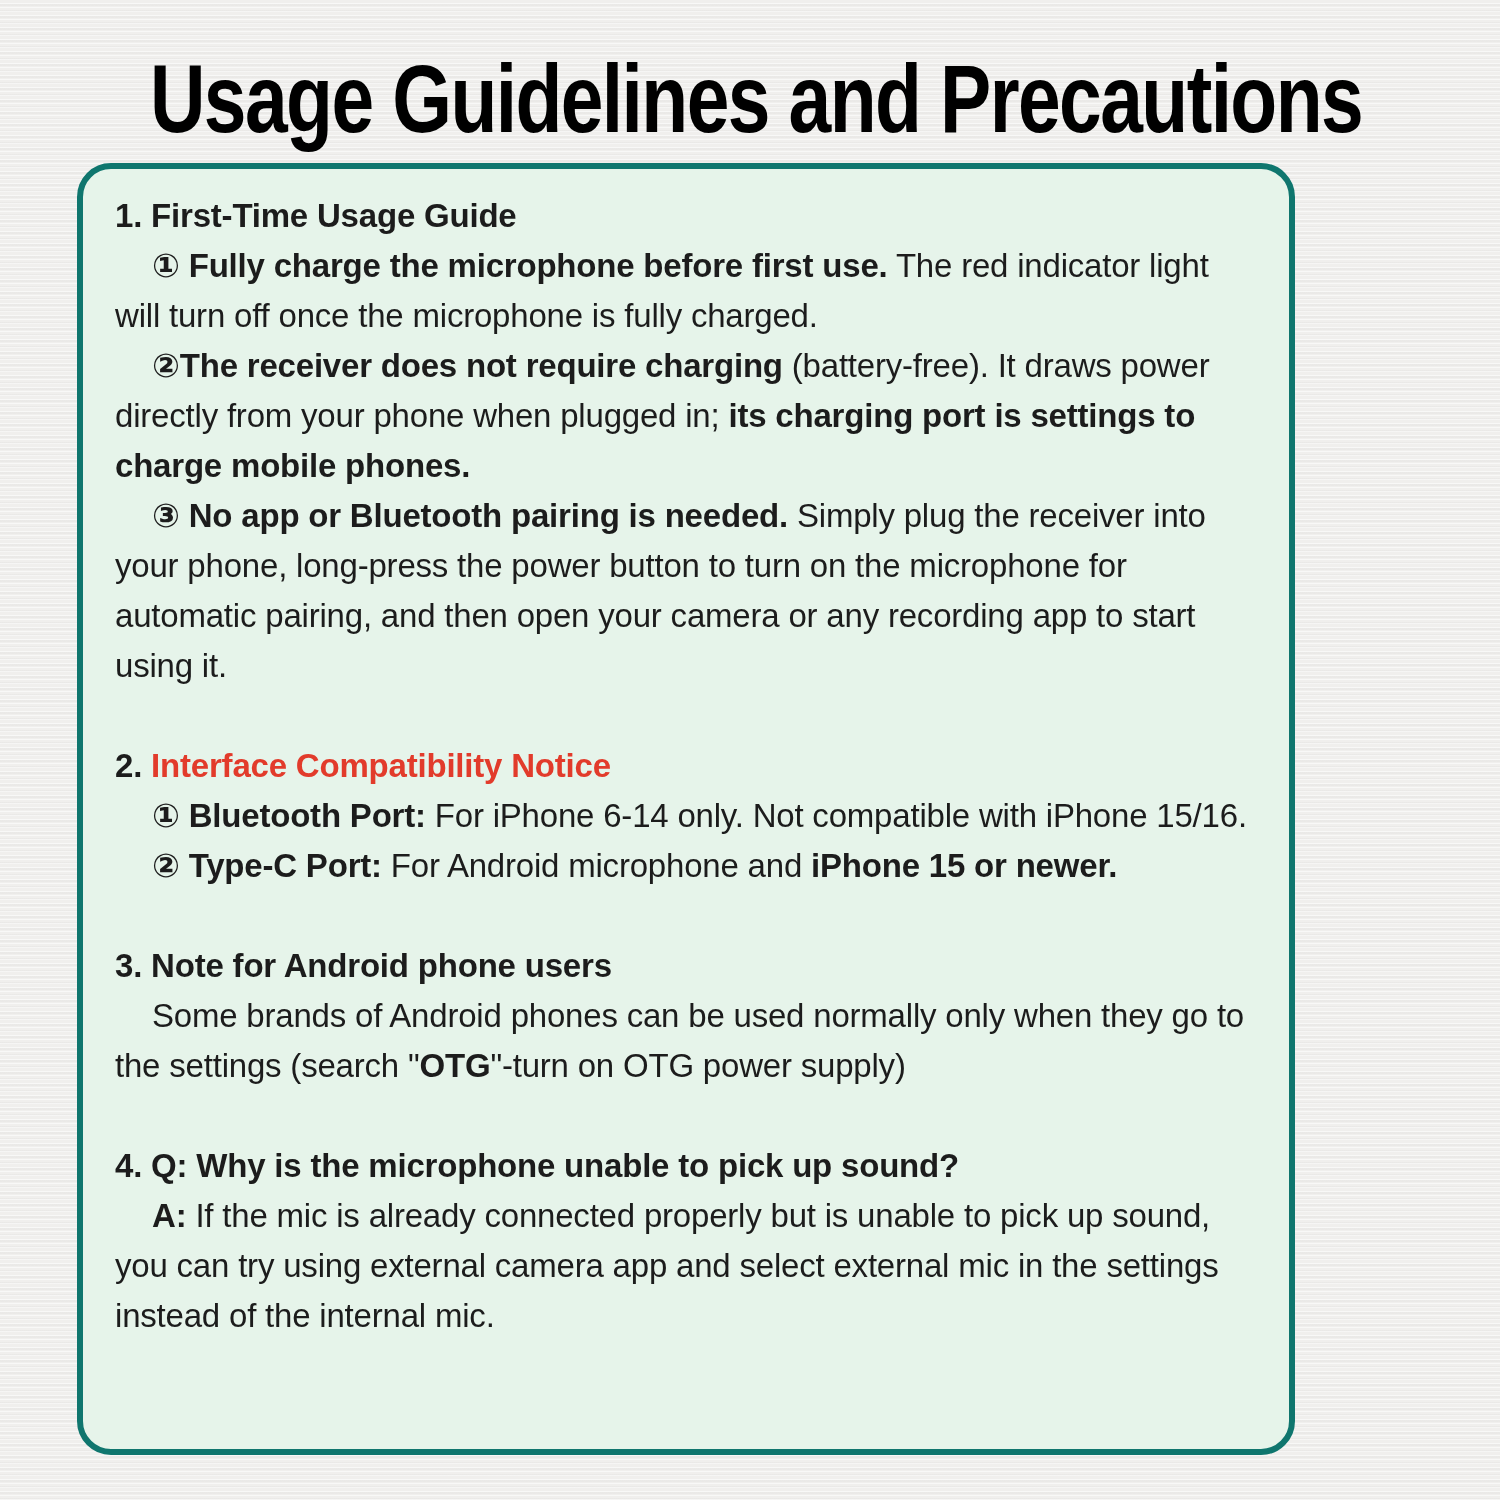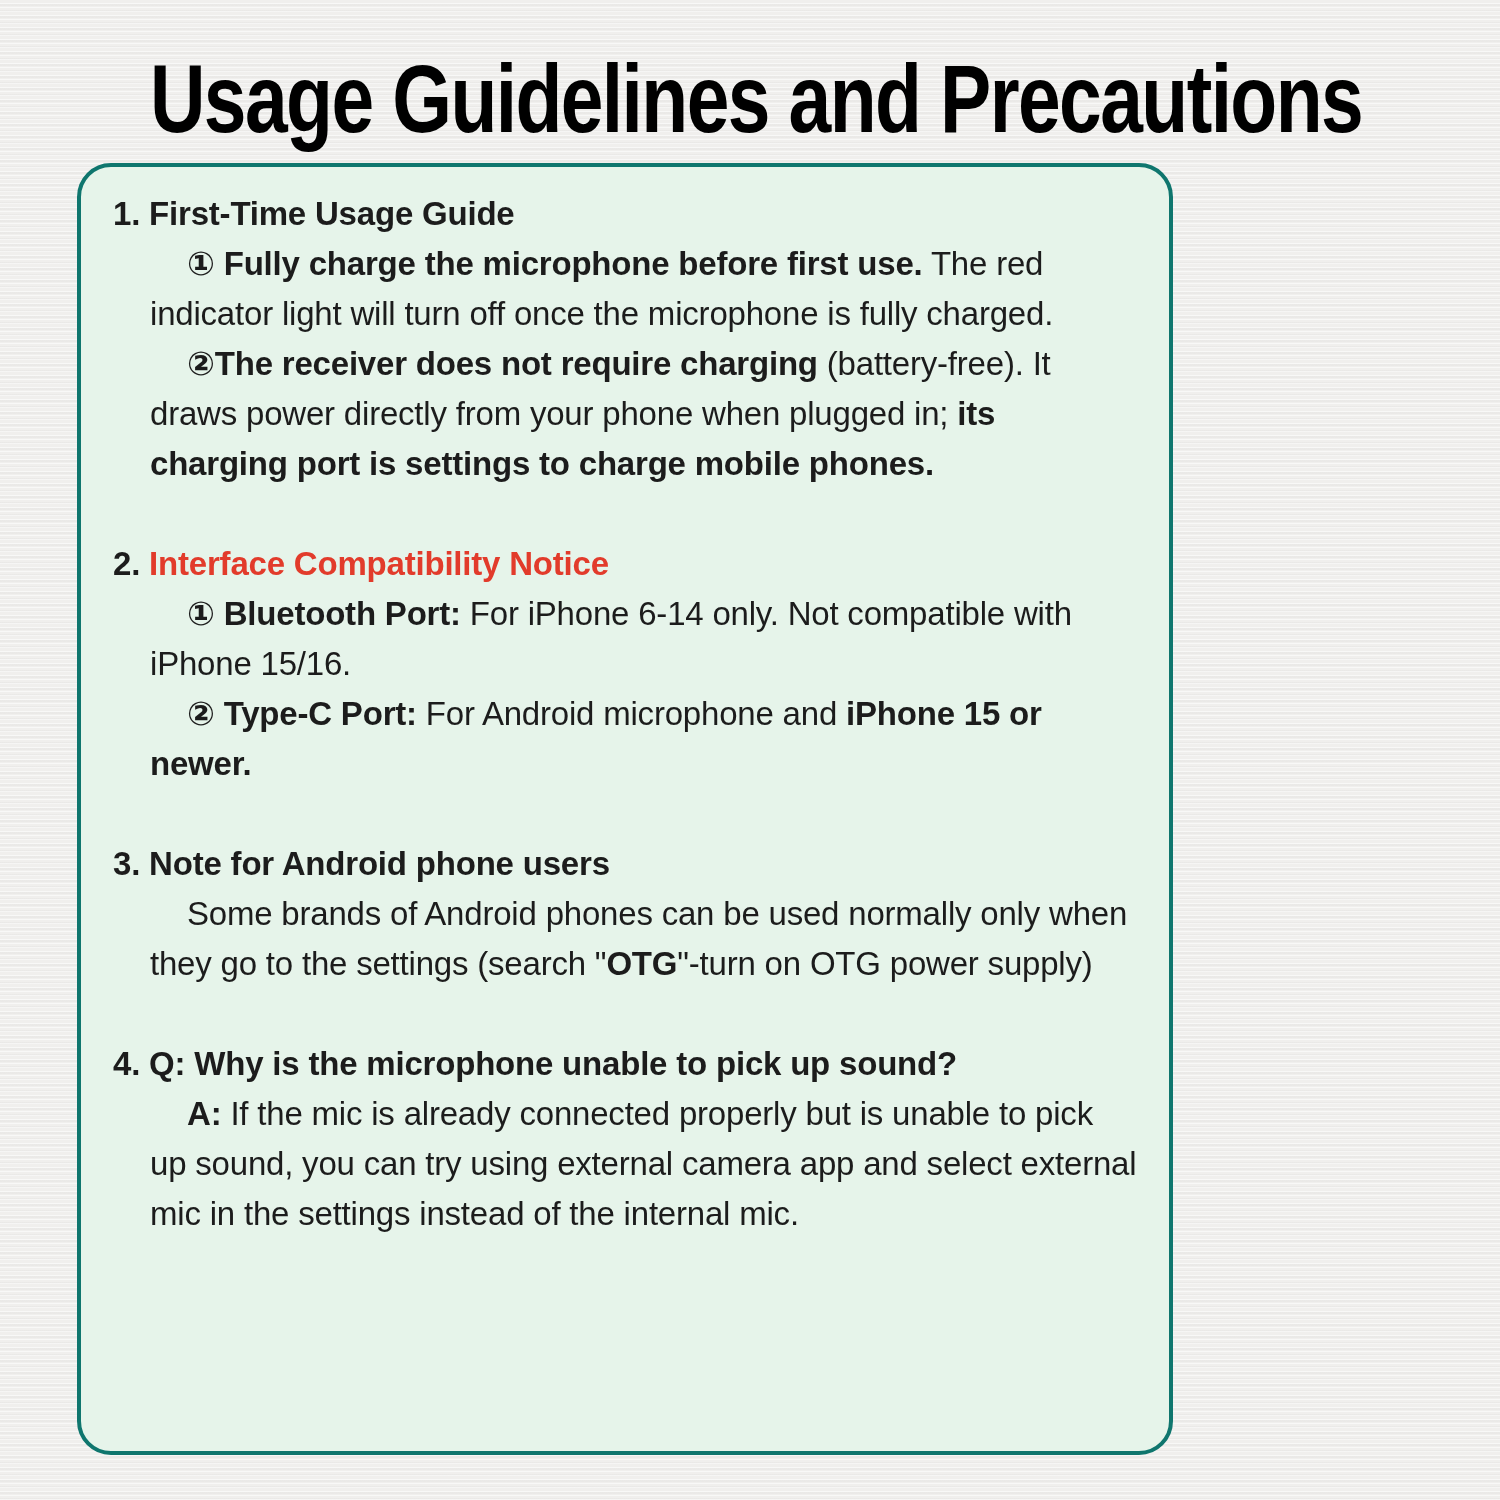--- a/index.html
+++ b/index.html
@@ -27,48 +27,49 @@
     font-weight:700;
     letter-spacing:-2px;
     white-space:nowrap;
     color:#000;
     transform:scaleX(0.8);
     line-height:1.1;
   }
   .panel{
     position:absolute;
     left:77px; top:163px;
-    width:1096px; height:1292px;
+    width:1218px; height:1292px;
     background:var(--box-bg);
-    border:4px solid #0f766e;
+    border:6px solid #0f766e;
     border-radius:34px;
     padding:22px 32px 0 32px;
   }
   .sec + .sec{margin-top:50px;}
   .heading, .para{
     font-size:33px;
     line-height:50px;
     letter-spacing:-0.2px;
   }
   .heading{font-weight:700;}
   .heading .red{color:var(--accent);text-align:center;}
-  .para{text-indent:37px;margin-left:37px;}
+  .para{text-indent:37px;}
   .para b{font-weight:700;}
 </style>
 </head>
 <body>
 
 <h1 class="page-title">Usage Guidelines and Precautions</h1>
 
 <div class="panel">
   <div id="sections">
       <section class="sec">
         <p class="heading"><span>1. </span><span>First-Time Usage Guide</span></p>
         <p class="para"><b>① Fully charge the microphone before first use.</b><span> The red indicator light will turn off once the microphone is fully charged.</span></p>
         <p class="para"><b>②The receiver does not require charging</b><span> (battery-free). It draws power directly from your phone when plugged in; </span><b>its charging port is settings to charge mobile phones.</b></p>
+        <p class="para"><b>③ No app or Bluetooth pairing is needed.</b><span> Simply plug the receiver into your phone, long-press the power button to turn on the microphone for automatic pairing, and then open your camera or any recording app to start using it.</span></p>
       </section>
       <section class="sec">
         <p class="heading"><span>2. </span><span class="red">Interface Compatibility Notice</span></p>
         <p class="para"><b>① Bluetooth Port:</b><span> For iPhone 6-14 only. Not compatible with iPhone 15/16.</span></p>
         <p class="para"><b>② Type-C Port:</b><span> For Android microphone and </span><b>iPhone 15 or newer.</b></p>
       </section>
       <section class="sec">
         <p class="heading"><span>3. </span><span>Note for Android phone users</span></p>
         <p class="para"><span>Some brands of Android phones can be used normally only when they go to the settings (search "</span><b>OTG</b><span>"-turn on OTG power supply)</span></p>
       </section>

